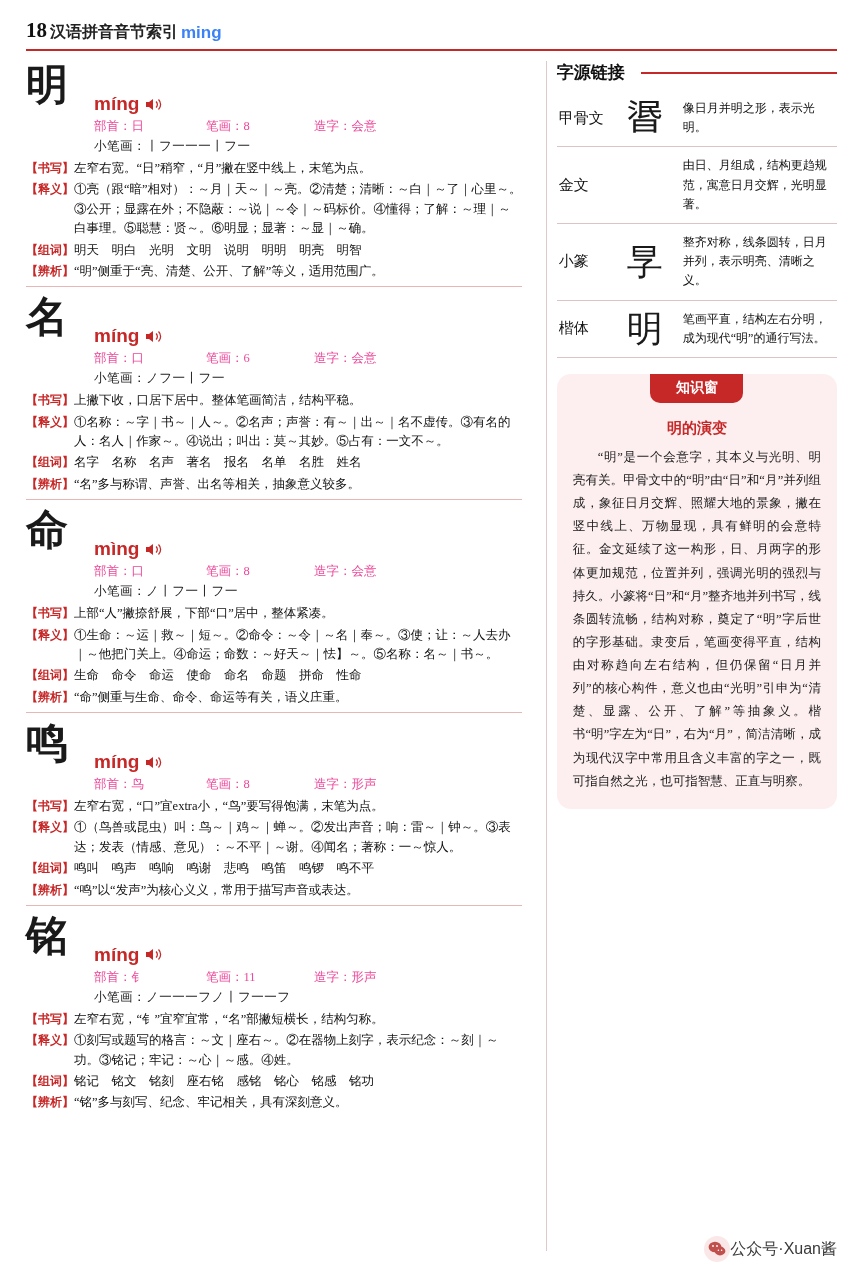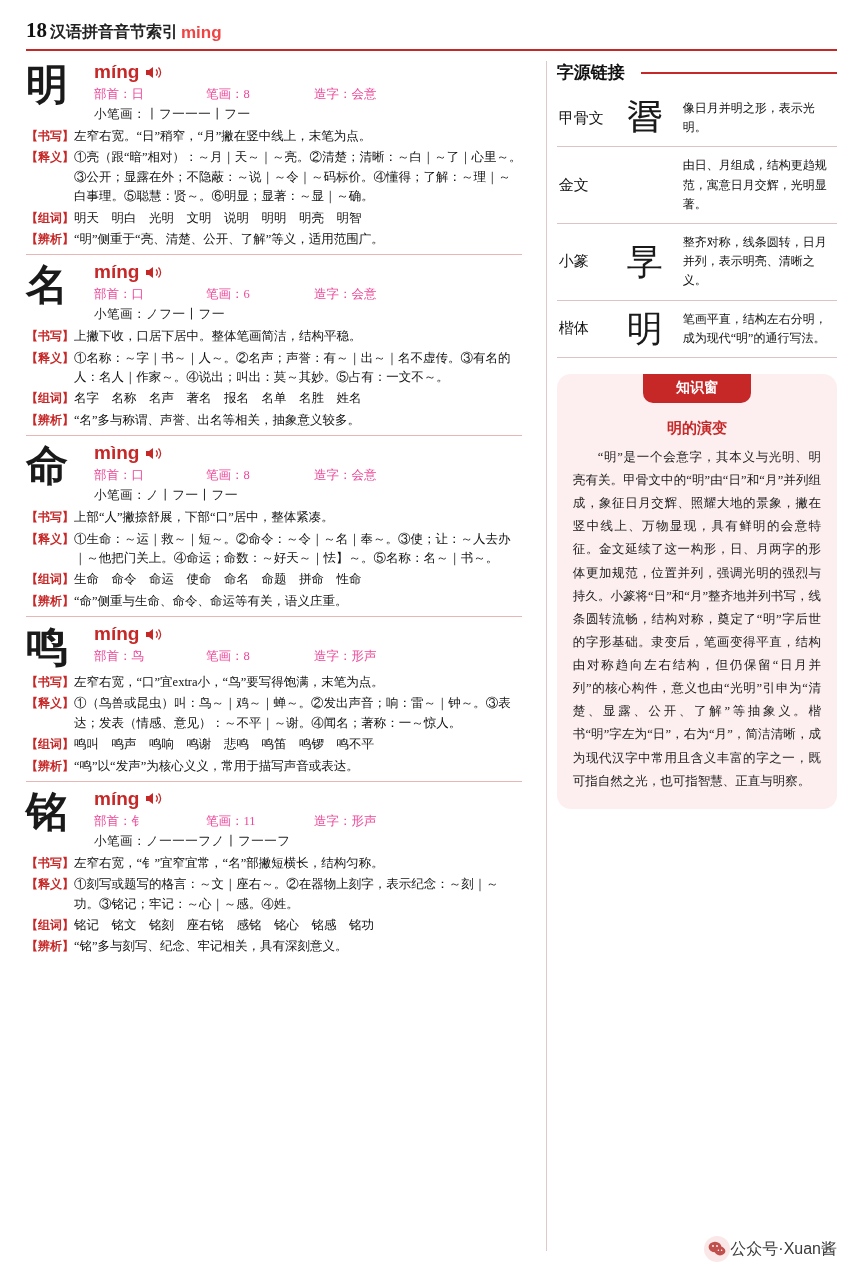--- a/index.html
+++ b/index.html
@@ -15,40 +15,40 @@
   .page { position:relative; width:863px; height:1280px; padding: 18px 26px 0 26px; }
 
   
   .header {
     display:flex; align-items:flex-end; gap:3px;
     border-bottom: 2px solid #c62828;
     padding-bottom: 6px; margin-bottom: 10px;
   }
   .page-num { font-size: 21px; font-weight: bold; color:#111; letter-spacing:0; }
   .header-title { font-size: 16px; font-weight: bold; color:#222; font-family:"Liberation Sans",sans-serif; }
-  .header-pinyin { font-size: 17px; font-weight:bold; color:#ef4444; font-family:"Liberation Sans",sans-serif; }
+  .header-pinyin { font-size: 17px; font-weight:bold; color:#3b82f6; font-family:"Liberation Sans",sans-serif; }
 
   
   .body { display:flex; gap:0; height: 1190px; }
   .col-left { width: 520px; padding-right: 14px; }
   .col-divider { width:1px; background:#e2c9c9; margin: 0 10px; }
   .col-right { width: 286px; }
 
   
   .entry { border-bottom: 1.5px solid #e9b6b6; padding-bottom: 5px; margin-bottom: 6px; }
   .entry:last-child { border-bottom: none; }
   .entry-head { display:flex; gap:10px; }
   .hanzi {
     font-size: 42px; line-height: 1.05; font-weight:bold;
     width: 58px; flex: 0 0 58px; text-align:left;
     font-family: "Liberation Serif","DejaVu Serif", serif;
     padding-top: 2px;
   }
   .head-right { flex:1; }
-  .pinyin-row { display:flex; align-items:center; gap:6px; }
+  .pinyin-row { display:flex; align-items:center; gap:6px;margin-top:32px; }
   .pinyin { color:#c62828; font-size:19px; font-weight:bold; font-family:"Liberation Sans",sans-serif; }
   .speaker { width:18px; height:15px; display:inline-block; position:relative; }
   .speaker svg { display:block; }
   .meta-row {
     display:flex; font-size:12.5px; color:#ec4899; margin-top:3px; gap:0;
   }
   .meta-row .m1 { width: 112px; }
   .meta-row .m2 { width: 108px; }
   .meta-row .m3 { flex:1; }
   .stroke-row { font-size:12.5px; margin-top:3px; letter-spacing:0.5px; }
@@ -75,21 +75,21 @@
     font-family:"Liberation Serif","DejaVu Serif",serif;
   }
   .yuan-desc { font-size:12px; line-height:1.6; color:#111; }
 
   
   .know-box {
     margin-top:16px; background:#fdeff0; border-radius:14px; padding:0 16px 16px 16px;
     position:relative;
   }
   .know-banner {
-    width:108px; margin: 16px auto; transform: translateY(-0px);
+    width:93px; margin: 16px auto; transform: translateY(-0px);
     background:#c62828; color:#fff; text-align:center;
     font-size:14px; font-weight:bold; padding:5px 0 6px 0;
     border-bottom-left-radius:10px; border-bottom-right-radius:10px;
     font-family:"Liberation Sans",sans-serif;
   }
   .know-title { text-align:center; color:#c62828; font-weight:bold; font-size:15px; margin:10px 0 8px 0; }
   .know-body { font-size:12.5px; line-height:1.85; text-align:justify; color:#1a1a1a; text-indent: 2em; }
 
   
   .footer-badge {

